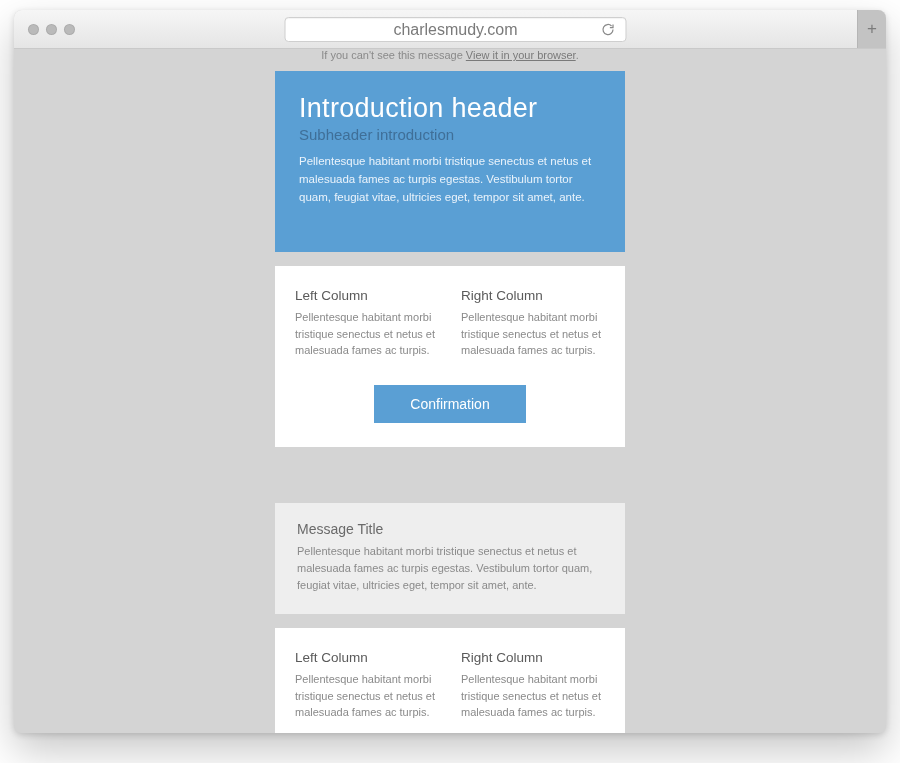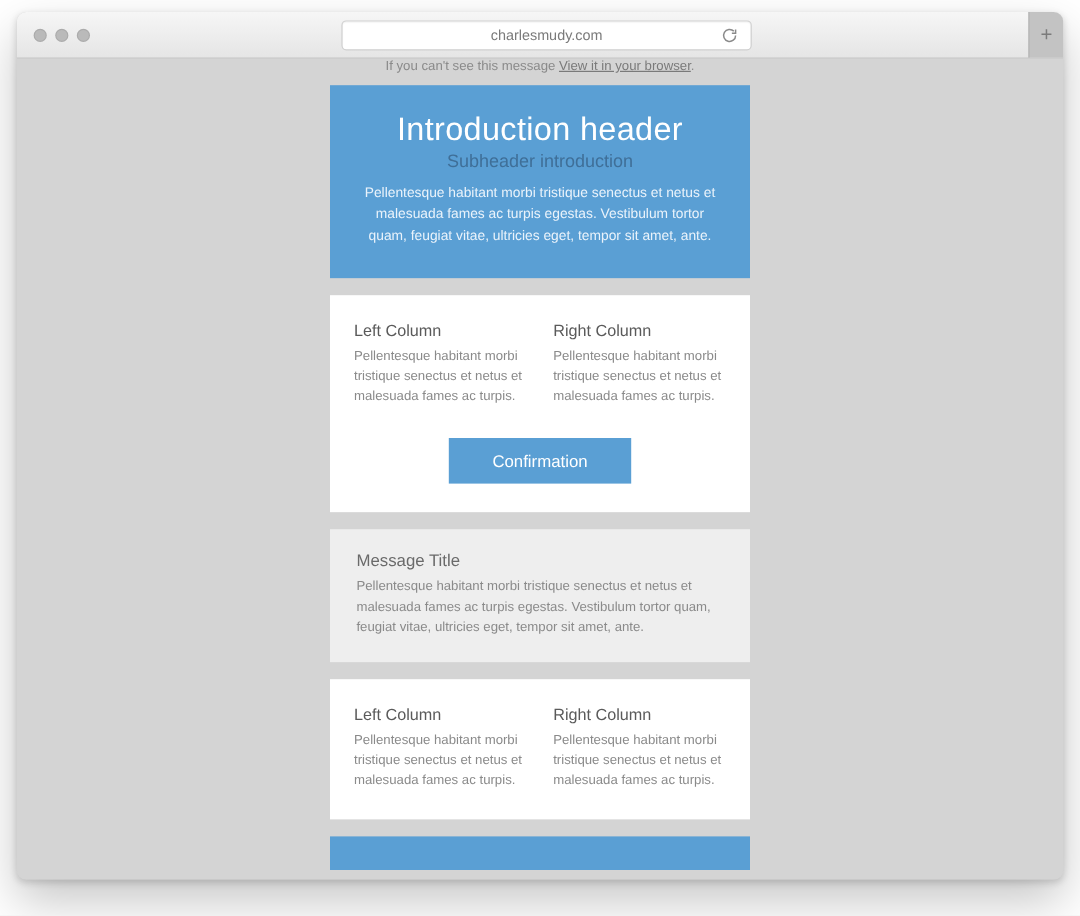--- a/index.html
+++ b/index.html
@@ -3,45 +3,45 @@
 <meta charset="utf-8">
 <style>
   html,body{margin:0;padding:0;font-family:"Helvetica Neue",Helvetica,Arial,sans-serif;background:#fff;}
   .stage{width:900px;height:763px;position:relative;box-sizing:border-box;padding:10px 14px 30px 14px;}
   .window{width:100%;height:100%;border-radius:8px;background:#d4d4d4;box-shadow:0 18px 40px rgba(0,0,0,.22),0 2px 6px rgba(0,0,0,.15);overflow:hidden;display:flex;flex-direction:column;}
   
   .titlebar{height:38px;background:linear-gradient(#f6f6f6,#e5e5e5);border-bottom:1px solid #c9c9c9;display:flex;align-items:center;position:relative;}
   .traffic{display:flex;gap:7px;padding-left:14px;}
   .dot{width:11px;height:11px;border-radius:50%;background:#bababa;box-shadow:inset 0 0 0 1px rgba(0,0,0,.08);}
   .addr-wrap{position:absolute;left:50%;transform:translateX(-50%);display:flex;align-items:center;}
-  .addr{width:340px;height:23px;border-radius:4px;background:#fff;border:1px solid #cfcfcf;box-shadow:inset 0 1px 1px rgba(0,0,0,.05);font-size:12px;color:#7a7a7a;text-align:center;line-height:23px;}
+  .addr{width:340px;height:23px;border-radius:4px;background:#fff;border:1px solid #cfcfcf;box-shadow:inset 0 1px 1px rgba(0,0,0,.05);font-size:16px;color:#7a7a7a;text-align:center;line-height:23px;}
   .reload{width:15px;height:15px;margin-left:-26px;position:relative;}
   .reload svg{width:15px;height:15px;display:block;}
   .plus{position:absolute;right:0;top:0;width:28px;height:38px;background:#c3c3c3;border-left:1px solid #b5b5b5;color:#7b7b7b;font-size:17px;text-align:center;line-height:38px;}
   
   .viewport{flex:1;background:#d4d4d4;overflow:hidden;position:relative;}
   .scroll{position:absolute;inset:0;overflow:hidden;}
   .preheader{text-align:center;font-size:11px;color:#8a8a8a;padding:0 0 10px;}
   .preheader .link{color:#7a7a7a;text-decoration:underline;cursor:pointer;}
   .email{width:350px;margin:0 auto;}
   
-  .hero{background:#5a9fd4;color:#fff;text-align:center;padding:22px 24px 26px;}
+  .hero{background:#5a9fd4;color:#fff;text-align:left;padding:22px 24px 46px;}
   .hero h1{margin:0 0 2px;font-weight:300;font-size:27px;letter-spacing:.3px;}
   .hero h2{margin:0 0 10px;font-weight:400;font-size:15px;color:#3f6f98;}
   .hero p{margin:0;font-size:11.5px;line-height:1.55;color:#eaf3fb;}
   
   .card{background:#fff;padding:22px 20px 24px;}
   .cols{display:flex;gap:22px;}
   .col{flex:1;}
   .col h3{margin:0 0 6px;font-size:13.5px;font-weight:500;color:#5a5a5a;}
   .col p{margin:0;font-size:11px;line-height:1.5;color:#8a8a8a;}
   .btnrow{text-align:center;margin-top:26px;}
   .btn{display:inline-block;background:#5a9fd4;color:#fff;font-size:14px;font-weight:400;padding:11px 36px;cursor:pointer;}
   
-  .msg{background:#eeeeee;padding:18px 22px 20px;}
+  .msg{background:#eeeeee;padding:18px 22px 20px;margin-top:42px;}
   .msg h3{margin:0 0 6px;font-size:14px;font-weight:500;color:#6a6a6a;}
   .msg p{margin:0;font-size:11px;line-height:1.55;color:#8a8a8a;}
   .gap{height:14px;background:#d4d4d4;}
   
   .feature{background:#5a9fd4;padding:28px 0 0;text-align:center;}
 </style>
 </head>
 <body>
 
 <div class="stage">

